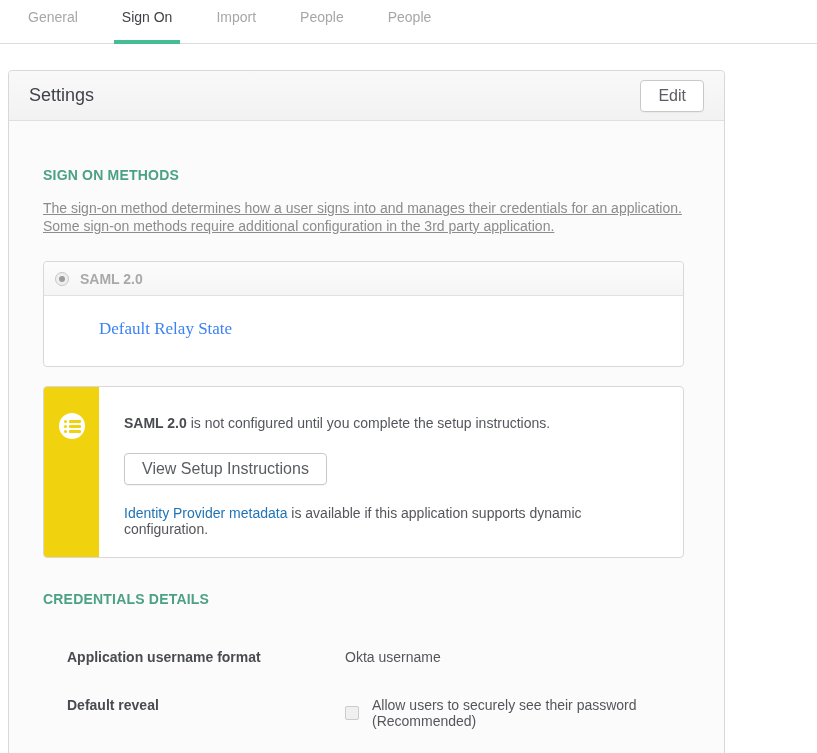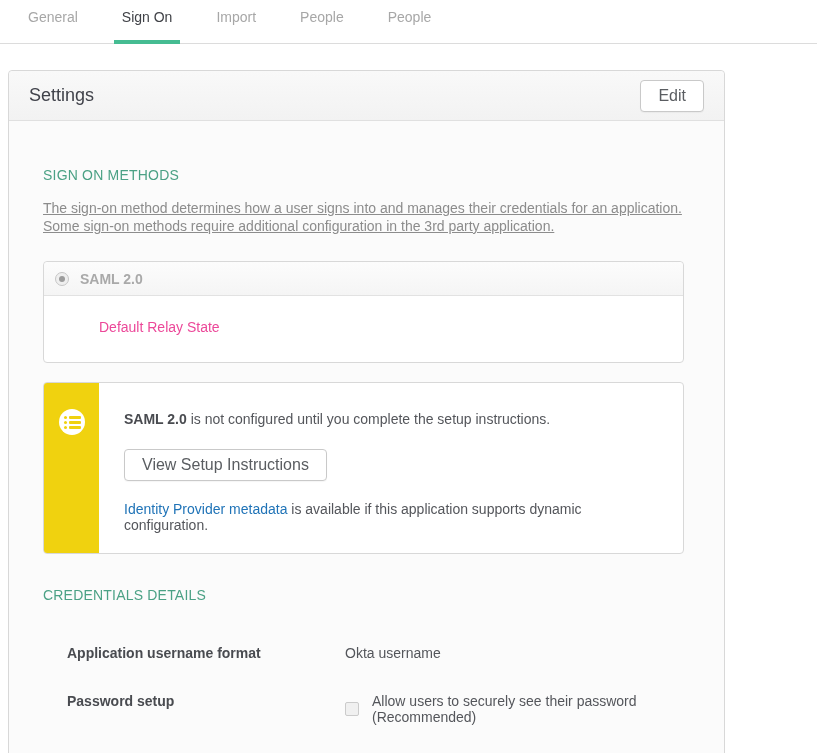--- a/index.html
+++ b/index.html
@@ -18,36 +18,36 @@
   .card-header { display: flex; align-items: center; justify-content: space-between;
                  height: 50px; padding: 0 20px 0 20px;
                  background: linear-gradient(#f9f9f9, #f2f2f2); border-bottom: 1px solid #e0e0e0;
                  border-radius: 4px 4px 0 0; }
   .card-title { font-size: 18px; color: #40424a; }
   .btn { display: inline-block; background: #ffffff; border: 1px solid #c9c9c9; border-radius: 4px;
          font-size: 16px; color: #5a5d61; padding: 6px 17px; cursor: pointer;
          box-shadow: 0 1px 1px rgba(0,0,0,0.04); }
   .card-body { padding: 0 40px 0 34px; }
 
-  .section-heading { font-size: 14px; font-weight: normal; color: #4ba185; letter-spacing: .2px; }
+  .section-heading { font-size: 14px; font-weight: bold; color: #4ba185; letter-spacing: .2px; }
   .h-signon { padding-top: 46px; }
   .h-creds  { padding-top: 33px; }
   .description { margin-top: 16px; font-size: 14px; line-height: 18px; color: #8c8c8c; max-width: 726px; text-decoration: underline; }
 
   
   .method-box { margin-top: 26px; border: 1px solid #d8d8d8; border-radius: 4px; background: #ffffff; }
   .method-header { display: flex; align-items: center; height: 34px; padding-left: 11px;
                    background: linear-gradient(#fcfcfc, #f5f5f5); border-bottom: 1px solid #e2e2e2;
                    border-radius: 4px 4px 0 0; }
   .radio { width: 14px; height: 14px; border-radius: 50%; border: 1px solid #c6c6c6;
            background: #efefef; position: relative; flex: 0 0 auto; }
   .radio::after { content: ""; position: absolute; left: 3px; top: 3px; width: 6px; height: 6px;
                   border-radius: 50%; background: #9c9c9c; }
   .method-name { margin-left: 11px; font-size: 14px; font-weight: bold; color: #a9a9a9; }
-  .method-body { padding: 23px 0 27px 55px; font-size: 14px; color: #ec4899; }
+  .method-body { padding: 23px 0 27px 55px; font-size: 17px; color: #3b82f6; font-family: Liberation Serif, serif; }
 
   
   .notice { margin-top: 19px; border: 1px solid #d8d8d8; border-radius: 4px; background: #ffffff;
             display: flex; overflow: hidden; min-height: 156px; }
   .notice-strip { flex: 0 0 55px; background: #f0d20f; display: flex; justify-content: center;
                   align-items: flex-start; padding-top: 26px; }
   .notice-icon { width: 26px; height: 26px; border-radius: 50%; background: #ffffff;
                  display: flex; flex-direction: column; justify-content: center; gap: 2px;
                  padding-left: 5px; }
   .notice-icon .row { display: flex; align-items: center; gap: 2px; }
@@ -131,21 +131,21 @@
     </div>
 
     <div class="section-heading h-creds">CREDENTIALS DETAILS</div>
 
     <div class="cred-row row-username">
       <div class="cred-label">Application username format</div>
       <div class="cred-value">Okta username</div>
     </div>
 
     <div class="cred-row row-password">
-      <div class="cred-label">Password setup</div>
+      <div class="cred-label">Default reveal</div>
       <div class="check-wrap">
         <span class="checkbox"></span>
         <span class="cred-value">Allow users to securely see their password (Recommended)</span>
       </div>
     </div>
 
   </div>
 </div>
 
 </body></html>

